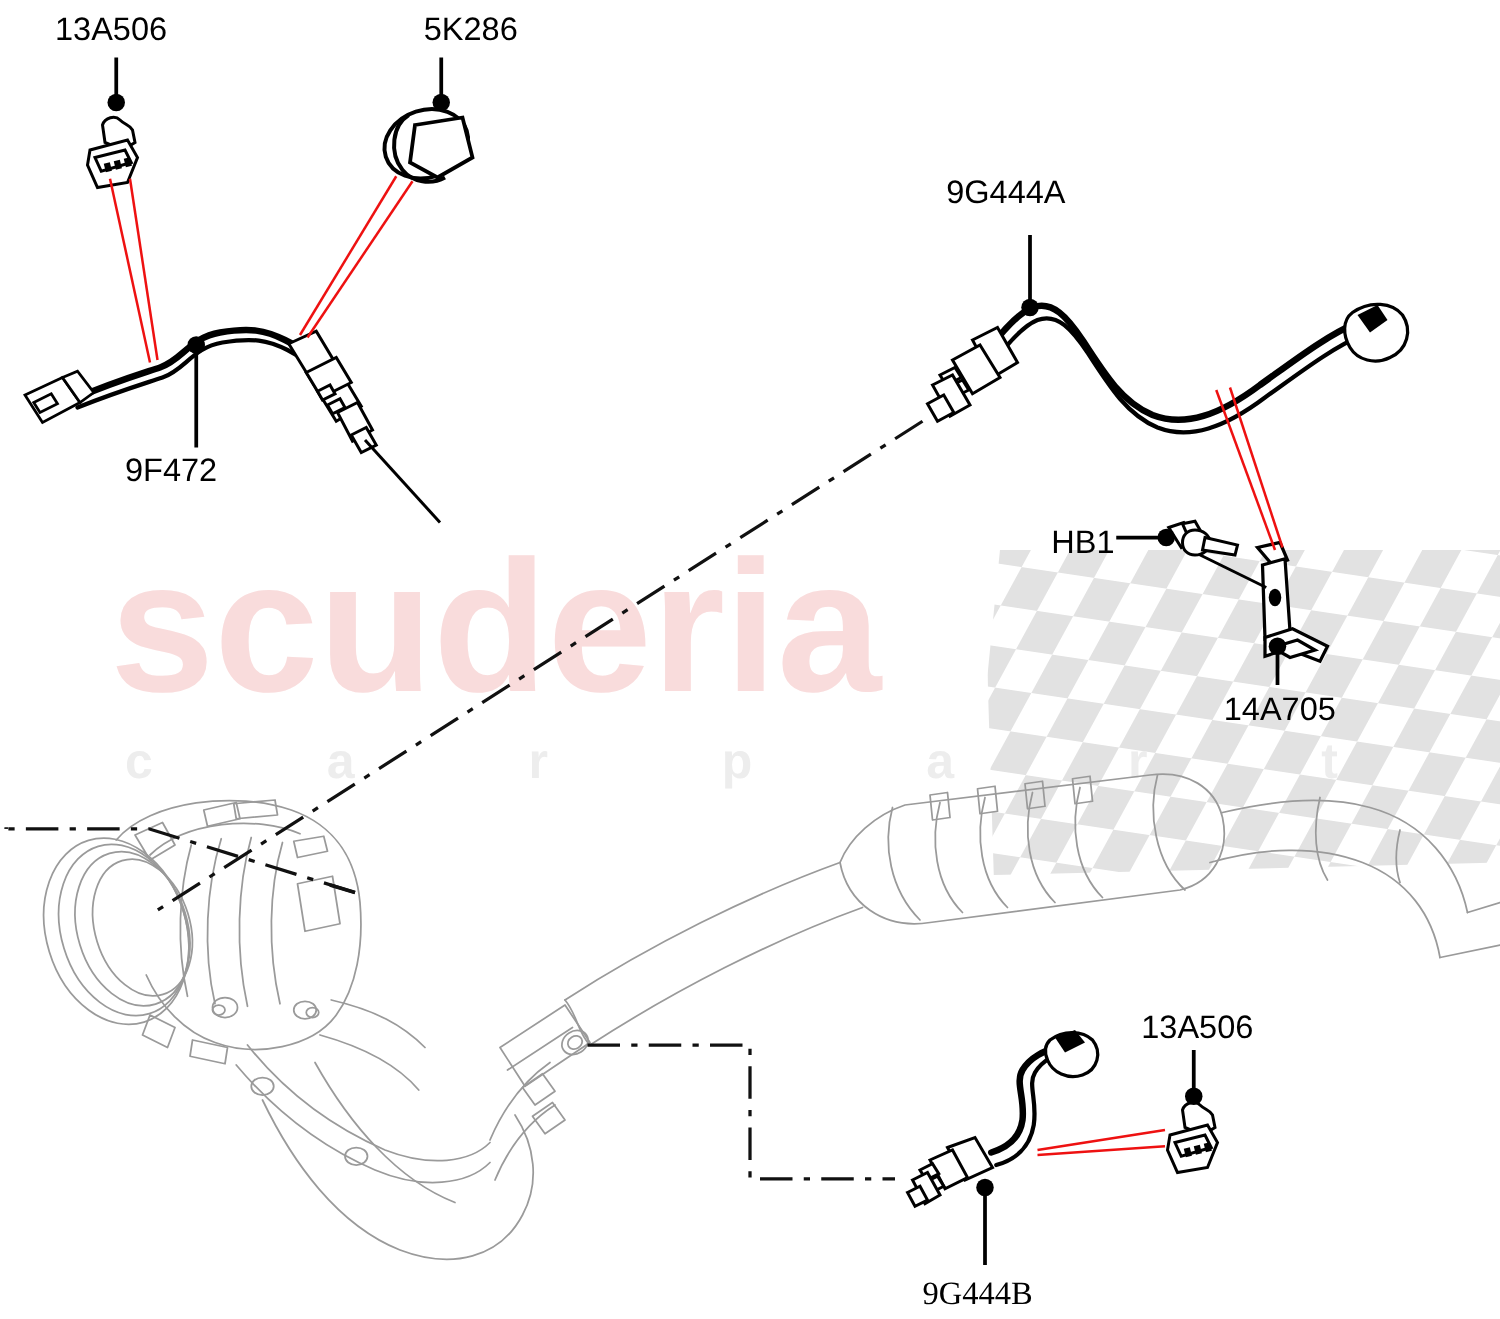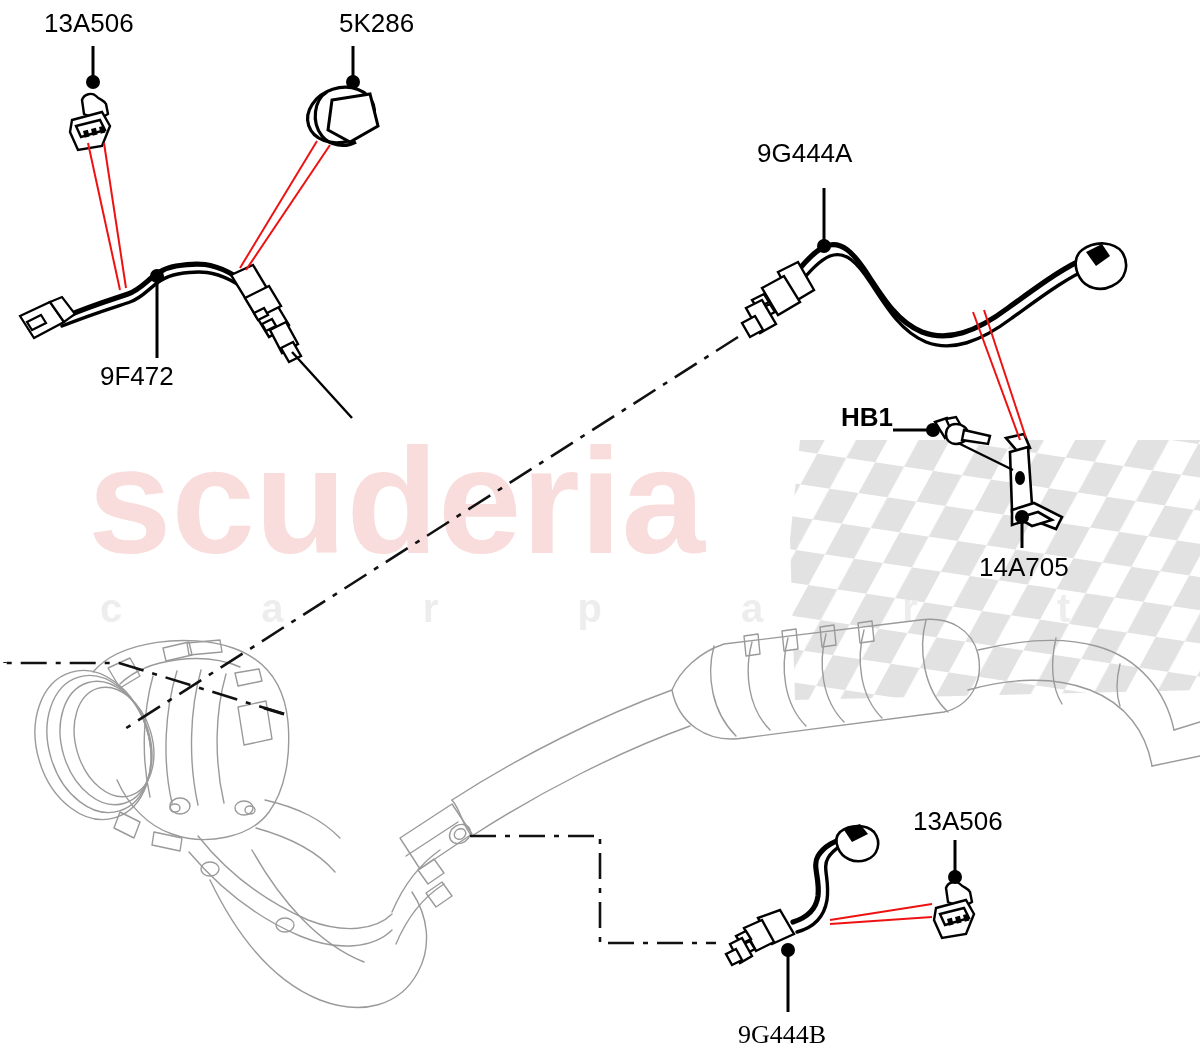--- a/index.html
+++ b/index.html
@@ -333,18 +333,18 @@
       <line x1="830" y1="920" x2="932" y2="904"></line>
       <line x1="830" y1="924" x2="932" y2="917"></line>
     </g>
 
   </svg>
 
   <div class="callout-label" style="left:44px;  top:10px;">13A506</div>
   <div class="callout-label" style="left:311px; top:10px;margin-left:28px;">5K286</div>
   <div class="callout-label" style="left:100px; top:363px;">9F472</div>
   <div class="callout-label" style="left:757px; top:140px;">9G444A</div>
-  <div class="callout-label" style="left:841px; top:404px;font-weight:bold;">HB1</div>
+  <div class="callout-label" style="left:841px; top:420px;">HB1</div>
   <div class="callout-label" style="left:979px; top:554px;">14A705</div>
   <div class="callout-label" style="left:913px; top:808px;">13A506</div>
   <div class="callout-label" style="left:738px; top:1022px;font-family:Liberation Serif, serif;">9G444B</div>
 
 </div>
 
 </body></html>

